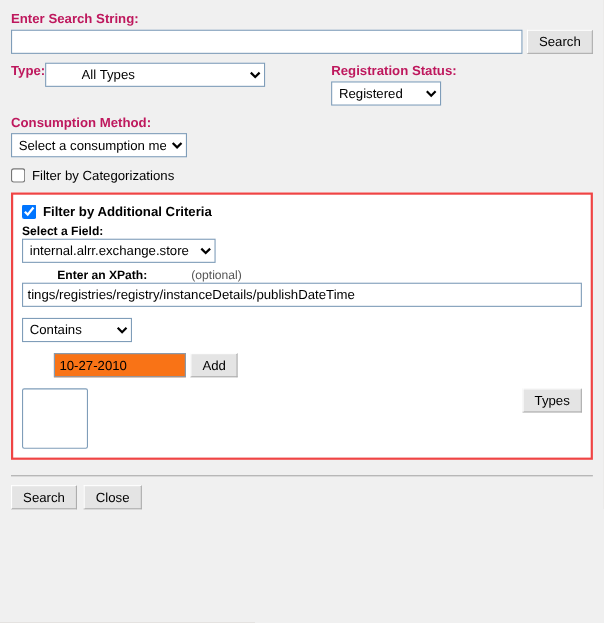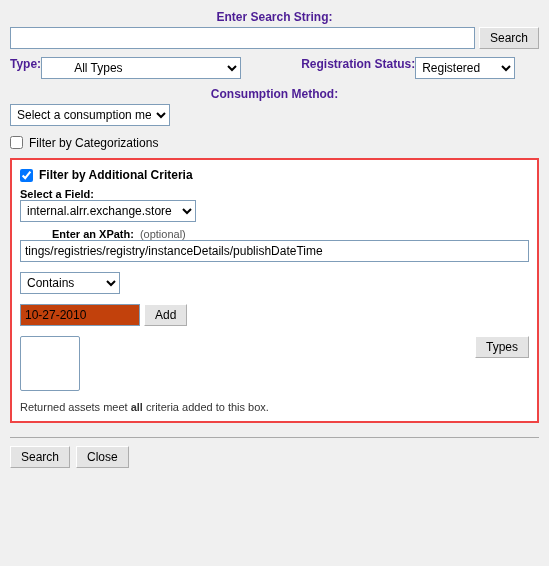--- a/index.html
+++ b/index.html
@@ -16,22 +16,21 @@
       min-height: 566px;
       padding: 10px;
       display: flex;
       flex-direction: column;
       gap: 8px;
     }
     .field-label {
       font-size: 12px;
       font-weight: bold;
       margin-bottom: 3px;
-      color: #4c1d95;
-      text-align: center;
+      color: #be185d;
     }
     .search-row {
       display: flex;
       align-items: center;
       gap: 4px;
     }
     .search-input {
       flex: 1;
       height: 22px;
       border: 1px solid #7f9db9;
@@ -106,35 +105,37 @@
     .xpath-label-row {
       display: flex;
       align-items: center;
       gap: 6px;
       padding-left: 32px;
     }
     .optional-text {
       font-size: 11px;
       font-weight: normal;
       color: #555;
+      margin-left: 34px;
     }
     .contains-row {
       display: flex;
       gap: 4px;
       align-items: center;
       margin-top: 4px;
     }
     .contains-select { width: 100px; }
     .value-input {
       width: 120px;
       height: 22px;
       border: 1px solid #7f9db9;
-      background: #c2410c;
+      background: #f97316;
       font-size: 12px;
       padding: 2px 4px;
+      margin-left: 29px;
     }
     .listbox-remove-row {
       display: flex;
       align-items: flex-start;
       justify-content: space-between;
       margin-top: 4px;
     }
     .criteria-listbox {
       width: 60px;
       height: 55px;
@@ -153,21 +154,21 @@
     }
     .bottom-buttons-row {
       display: flex;
       gap: 6px;
       margin-top: 6px;
       padding-top: 8px;
       border-top: 1px solid #aaa;
     }
     .registration-group {
       display: flex;
-      flex-direction: row;
+      flex-direction: column;
     }
     input[type="checkbox"] {
       width: 13px;
       height: 13px;
       cursor: pointer;
     }
     .filter-cat-label {
       font-size: 12px;
     }
   </style>
@@ -242,23 +243,20 @@
       <input type="text" class="value-input" value="10-27-2010" style="">
       <button class="add-button">Add</button>
     </div>
 
     <div class="listbox-remove-row">
       <select class="criteria-listbox" multiple="">
       </select>
       <button class="remove-button">Types</button>
     </div>
 
-    <div class="note-text">
-      <span>Returned assets meet </span><strong>all</strong><span> criteria added to this box.</span>
-    </div>
 
   </div>
 
   <div class="bottom-buttons-row">
     <button class="bottom-search-button">Search</button>
     <button class="close-button">Close</button>
   </div>
 
 </div>
 

